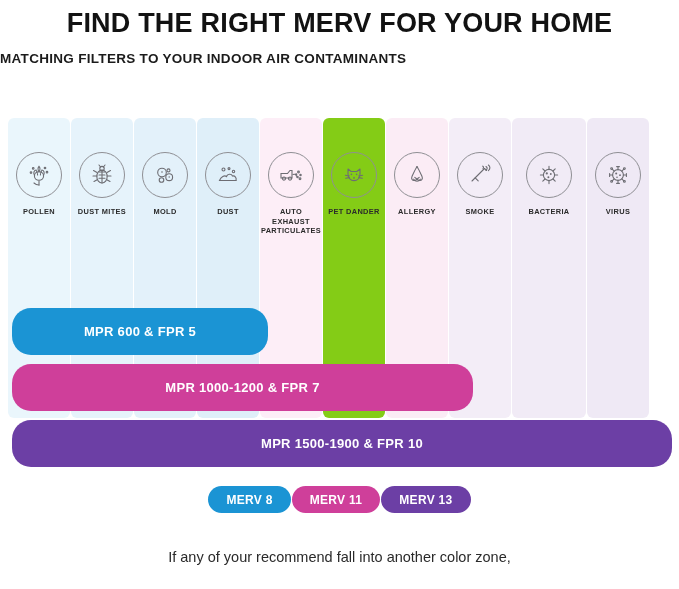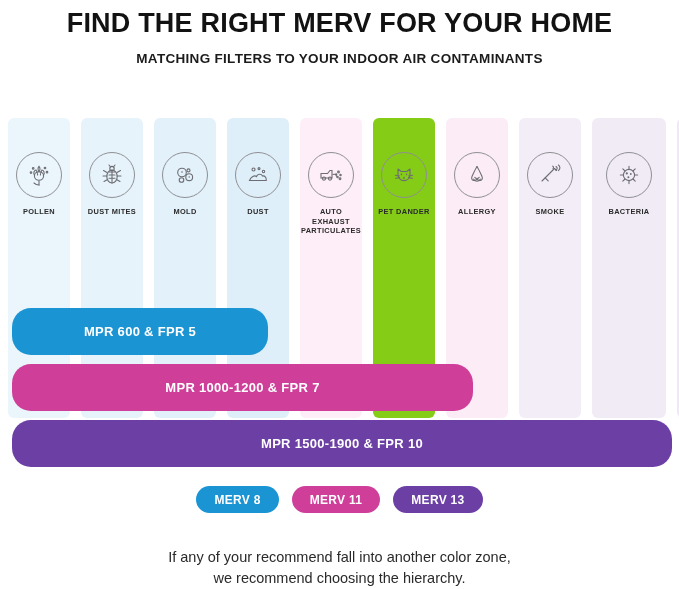--- a/index.html
+++ b/index.html
@@ -25,37 +25,37 @@
   .title {
     text-align: center;
     font-size: 27px;
     font-weight: bold;
     letter-spacing: 0.2px;
     color: #121212;
     margin: 7px 0 0 0;
     line-height: 32px;
   }
   .subtitle {
-    text-align: center;
+    text-align: left;
     font-size: 13.5px;
     font-weight: bold;
     letter-spacing: 0.3px;
     color: #1b1b1b;
     margin-top: 12px;
   }
 
   
   .columns {
     position: absolute;
     left: 8px;
     top: 111px;
     width: 663px;
     height: 300px;
     display: flex;
-    gap: 11px;
+    gap: 1px;
   }
   .col {
     width: 62px;
     border-radius: 6px;
     position: relative;
     flex: 0 0 62px;
   }
   .col-inner {
     position: absolute;
     top: 34px;
@@ -115,21 +115,21 @@
   #bar-merv13 { left: 12px; top: 413px; width: 660px; background: #6c3fa5; }
 
   
   .legend {
     position: absolute;
     left: 0;
     top: 479px;
     width: 679px;
     display: flex;
     justify-content: center;
-    gap: 13px;
+    gap: 1px;
   }
   .legend-chip {
     height: 27px;
     border-radius: 14px;
     color: #ffffff;
     font-size: 12px;
     font-weight: bold;
     letter-spacing: 0.3px;
     display: flex;
     align-items: center;
@@ -346,16 +346,15 @@
   </div>
 
   <div class="legend">
     <div class="legend-chip" id="legend-merv8" style="background: rgb(27, 148, 212);">MERV 8</div>
     <div class="legend-chip" id="legend-merv11" style="background: rgb(207, 63, 154);">MERV 11</div>
     <div class="legend-chip" id="legend-merv13" style="background: rgb(108, 63, 165);">MERV 13</div>
   </div>
 
   <div class="footer">
     <div>If any of your recommend fall into another color zone,</div>
-    <div>we recommend choosing the hierarchy.</div>
   </div>
 
 </div>
 
 </body></html>

